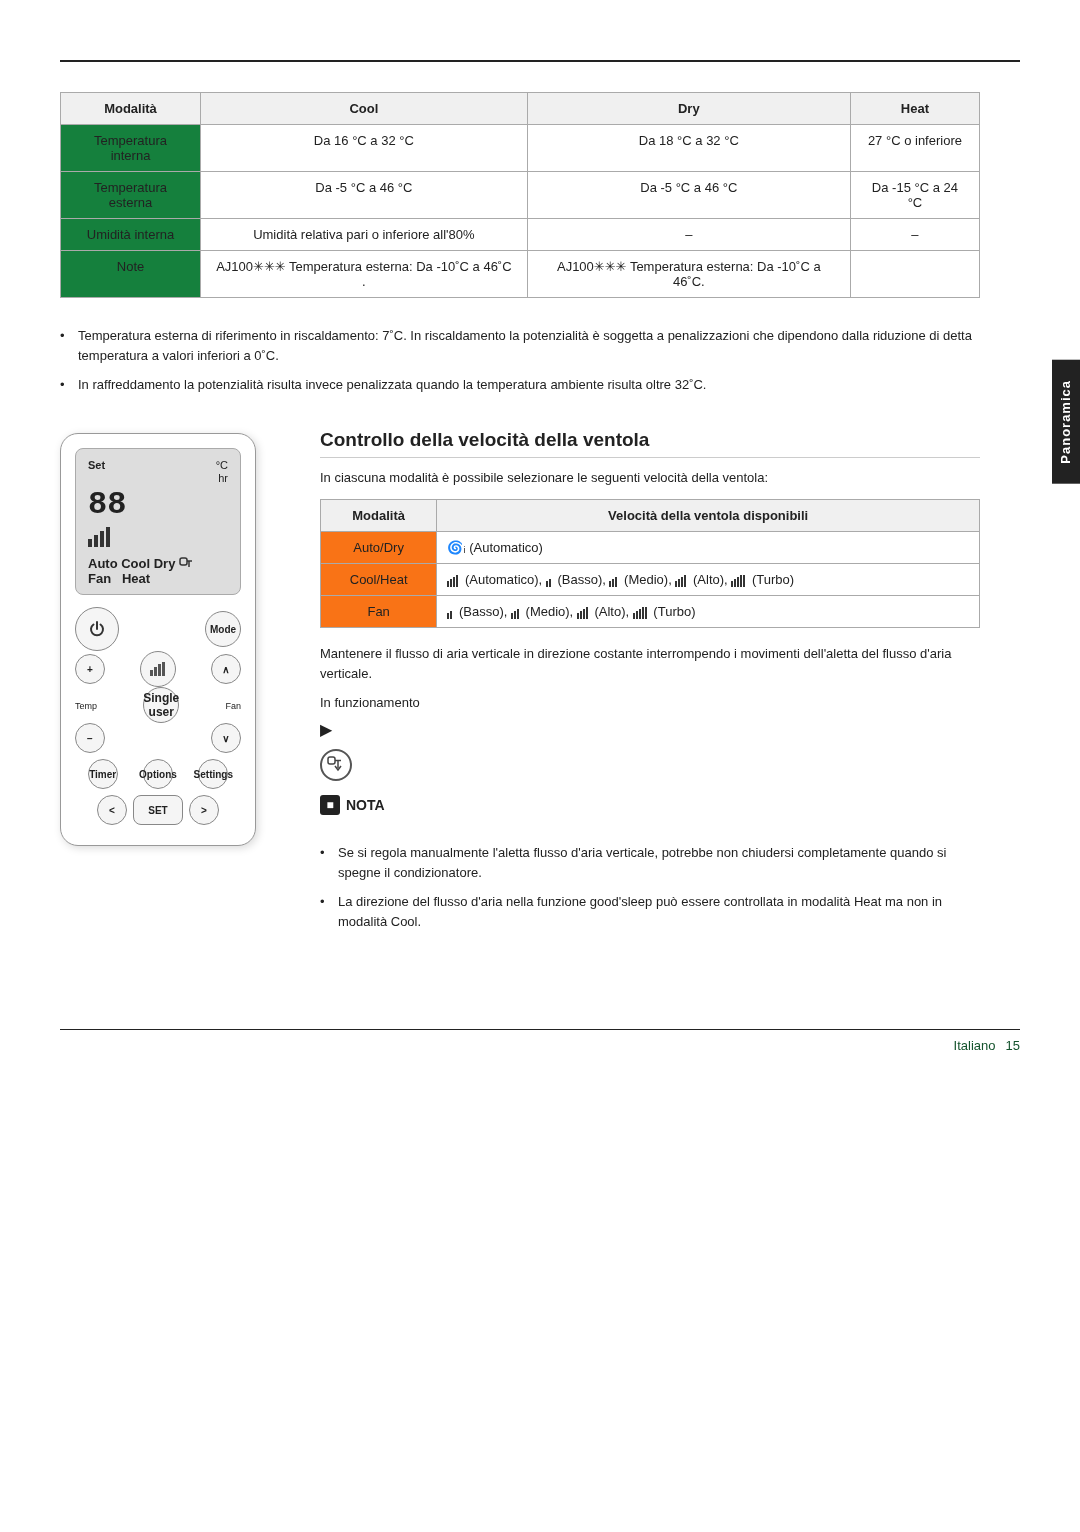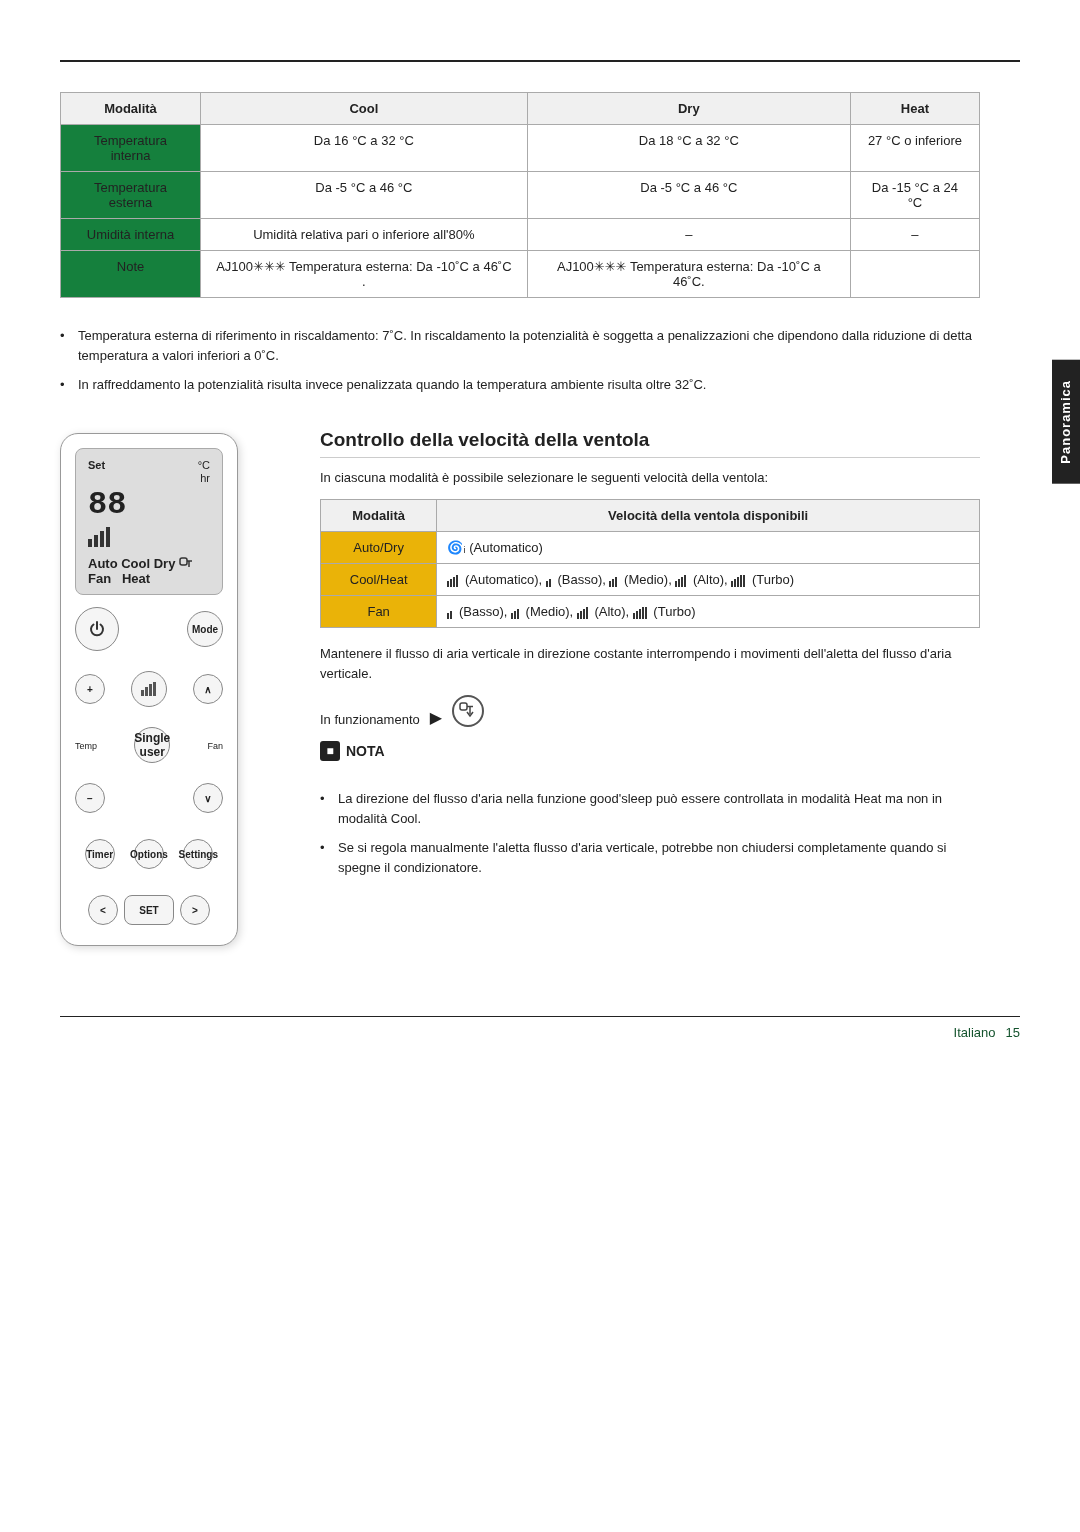--- a/index.html
+++ b/index.html
@@ -111,21 +111,21 @@
       width: 230px;
       flex-shrink: 0;
     }
 
     .right-col {
       flex: 1;
     }
 
     
     .remote {
-      width: 178px;
+      width: 196px;
       background: #fff;
       border: 1.5px solid #999;
       border-radius: 18px;
       padding: 14px 14px 20px 14px;
       box-shadow: 2px 2px 8px rgba(0,0,0,0.15);
       position: relative;
       margin-top: 10px;
     }
 
     .remote-display {
@@ -169,21 +169,21 @@
     .remote-modes {
       font-size: 13px;
       margin-top: 4px;
       font-weight: bold;
     }
 
     
     .remote-buttons {
       display: flex;
       flex-direction: column;
-      gap: 20px;
+      gap: 0;
     }
 
     .remote-btn-row {
       display: flex;
       justify-content: space-between;
       align-items: center;
     }
 
     .remote-btn {
       border: 1.5px solid #888;
@@ -283,21 +283,21 @@
       border: 1px solid #aaa;
       padding: 8px 10px;
       font-weight: bold;
     }
     .fan-table td {
       border: 1px solid #aaa;
       padding: 8px 10px;
       vertical-align: top;
     }
     .fan-table td.mode-cell {
-      background: #eab308;
+      background: #f97316;
       text-align: center;
       font-weight: normal;
     }
 
     
     .nota-box {
       margin-top: 14px;
     }
     .nota-title {
       font-size: 14px;
@@ -316,24 +316,25 @@
       display: inline-flex;
       align-items: center;
       justify-content: center;
       font-size: 12px;
       font-weight: bold;
     }
 
     
     .funzionamento-line {
       display: flex;
-      align-items: flex-end;
+      align-items: flex-start;
       gap: 10px;
       margin: 10px 0 14px 0;
       font-size: 13px;
+      flex-direction: column;
     }
 
     .arrow-right {
       font-size: 16px;
     }
 
     .fan-circle-icon {
       width: 32px;
       height: 32px;
       border-radius: 50%;
@@ -620,22 +621,22 @@
             </svg>
           </div>
         </div>
 
         <div class="nota-box">
           <div class="nota-title">
             <span class="nota-icon">■</span>
             <span>NOTA</span>
           </div>
           <ul class="bullet-section">
+            <li>Se si regola manualmente l'aletta flusso d'aria verticale, potrebbe non chiudersi completamente quando si spegne il condizionatore.</li>
             <li>La direzione del flusso d'aria nella funzione good'sleep può essere controllata in modalità Heat ma non in modalità Cool.</li>
-            <li>Se si regola manualmente l'aletta flusso d'aria verticale, potrebbe non chiudersi completamente quando si spegne il condizionatore.</li>
           </ul>
         </div>
 
       </div>
     </div>
 
   </div>
 
   <hr class="bottom-rule">
   <div class="bottom-bar">

